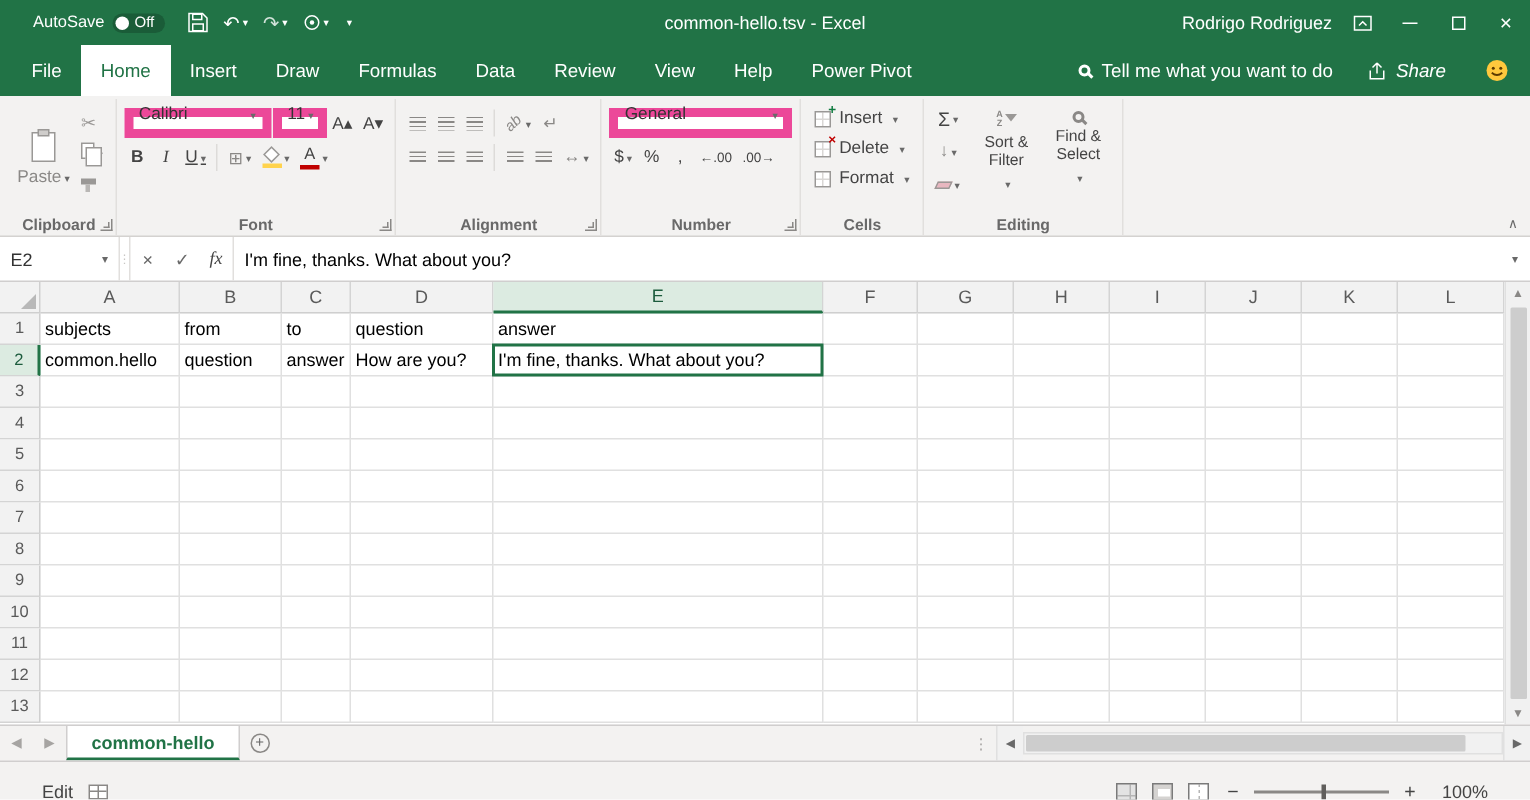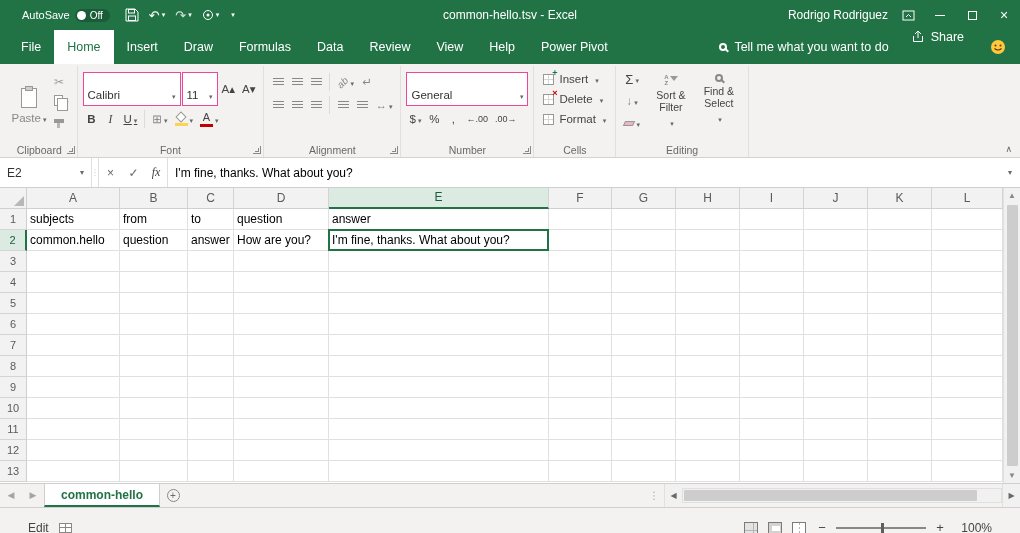--- a/index.html
+++ b/index.html
@@ -19,34 +19,34 @@
   .tb-user { font-size:12px; margin-right:4px; }
   .tb-btn { width:32px; height:30px; display:flex; align-items:center; justify-content:center; font-size:14px; }
   .minbar { width:10px; height:1px; background:#fff; display:inline-block; }
   .maxbox { width:9px; height:9px; border:1px solid #fff; display:inline-block; }
 
   
   .tabrow { height:34px; background:#217346; display:flex; align-items:stretch; color:#fff; padding-left:8px; font-size:12.5px; flex:none; }
   .rtab { padding:0 13px; display:flex; align-items:center; white-space:nowrap; }
   .rtab.active { background:#fff; color:#217346; }
   .tellme { margin-left:auto; display:flex; align-items:center; gap:7px; padding:0 10px; white-space:nowrap; }
-  .share { display:flex; gap:6px; padding:0 12px; }
+  .share { display:flex; align-items:center; gap:6px; padding:0 12px;font-style:italic; }
   .feedback { padding:0 14px; display:flex; align-items:center; }
 
   
   .ribbon { height:94px; background:#f3f2f1; display:flex; border-bottom:1px solid #d4d2d0; padding:2px 0 0 2px; position:relative; flex:none; overflow:hidden; }
   .rgroup { position:relative; border-right:1px solid #e1dfdd; padding:3px 5px 16px 5px; display:flex; flex-direction:column; flex:none; }
-  .rg-label { position:absolute; bottom:1px; left:0; right:0; text-align:center; font-size:10.5px; color:#696969; }
+  .rg-label { position:absolute; bottom:1px; left:0; right:0; text-align:center; font-size:10.5px; color:#696969;font-weight:bold; }
   .launcher { position:absolute; right:2px; bottom:3px; width:8px; height:8px; border-right:1px solid #8a8886; border-bottom:1px solid #8a8886; }
   .launcher::after { content:""; position:absolute; right:1px; bottom:1px; width:3px; height:3px; border-right:1px solid #8a8886; border-bottom:1px solid #8a8886; }
   .dd::after { content:"▾"; font-size:7px; color:#696969; margin-left:2px; }
   .rg-content { display:flex; }
   .sbtn { min-width:18px; height:20px; display:inline-flex; align-items:center; justify-content:center; font-size:11.5px; color:#444; padding:0 3px; }
   .btnrow { display:flex; align-items:center; gap:1px; margin-top:3px; }
-  .combo { background:#fff; border:1px solid #ec4899; height:20px; display:flex; align-items:flex-start; padding:16px 4px; font-size:11.5px; color:#333; }
+  .combo { background:#fff; border:6px solid #ec4899; height:20px; display:flex; align-items:flex-end; padding:4px 4px; font-size:11.5px; color:#333; }
   .combo .dd { margin-left:auto; }
   .vdiv { width:1px; height:18px; background:#dddbd9; margin:0 3px; }
 
   .paste-btn { display:flex; flex-direction:column; align-items:center; justify-content:center; width:44px; height:70px; gap:3px; color:#8a8886; font-size:11.5px; }
   .pb-row { display:flex; align-items:center; }
   .mini-col { display:flex; flex-direction:column; gap:6px; padding:6px 3px; align-items:flex-start; }
   .mini { display:inline-flex; align-items:center; color:#9a9896; font-size:12px; height:13px; }
 
   .ic-copy { position:relative; width:9px; height:11px; border:1px solid #9a9896; background:#fff; display:inline-block; }
   .ic-copy::after { content:""; position:absolute; left:2px; top:2px; width:9px; height:11px; border:1px solid #9a9896; background:#fff; }
@@ -72,21 +72,21 @@
   .ic-az { display:inline-flex; flex-direction:column; font-size:6px; line-height:6px; color:#8a8886; position:relative; padding-right:9px; font-weight:bold; }
   .funnel { position:absolute; right:0; top:2px; width:0; height:0; border-left:4px solid transparent; border-right:4px solid transparent; border-top:5px solid #9a9896; }
   .ic-mag { width:8px; height:8px; border:2px solid #8a8886; border-radius:50%; position:relative; display:inline-block; }
   .ic-mag::after { content:""; width:5px; height:2px; background:#8a8886; position:absolute; right:-4px; bottom:-2px; transform:rotate(45deg); }
   .ic-mag.white { border-color:#fff; } .ic-mag.white::after { background:#fff; }
   .ic-eraser { width:10px; height:5px; background:#e8b7c0; border:1px solid #9a9896; transform:skewX(-25deg); display:inline-block; }
   .collapse-ribbon { position:absolute; right:8px; bottom:3px; color:#696969; font-size:9px; }
 
   
   .formulabar { height:30px; background:#fff; border-bottom:1px solid #d0cece; display:flex; align-items:stretch; font-size:12px; flex:none; }
-  .namebox { width:92px; display:flex; align-items:center; padding:0 7px; color:#333; border-right:1px solid #e1dfdd; justify-content:space-between; }
+  .namebox { width:80px; display:flex; align-items:center; padding:0 7px; color:#333; border-right:1px solid #e1dfdd; justify-content:space-between; }
   .nb-dd { font-size:8px; color:#696969; }
   .fb-div { width:7px; border-right:1px solid #e1dfdd; display:flex; align-items:center; justify-content:center; color:#c8c6c4; font-size:8px; }
   .fb-btn { width:23px; display:flex; align-items:center; justify-content:center; color:#696969; font-size:12px; }
   .fb-btn.fx { font-family:"Liberation Serif", serif; font-style:italic; color:#444; border-right:1px solid #e1dfdd; }
   .fb-input { flex:1; display:flex; align-items:center; padding:0 7px; color:#000; }
   .fb-expand { width:20px; display:flex; align-items:center; justify-content:center; color:#696969; font-size:8px; }
 
   
   .gridwrap { display:flex; height:295px; background:#fff; flex:none; }
   #sheet-grid { width:1003px; overflow:hidden; }

